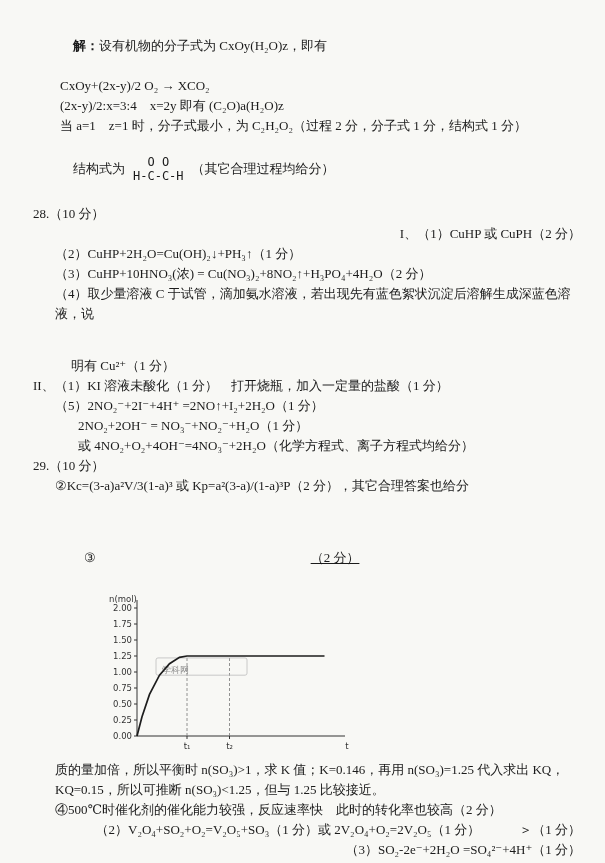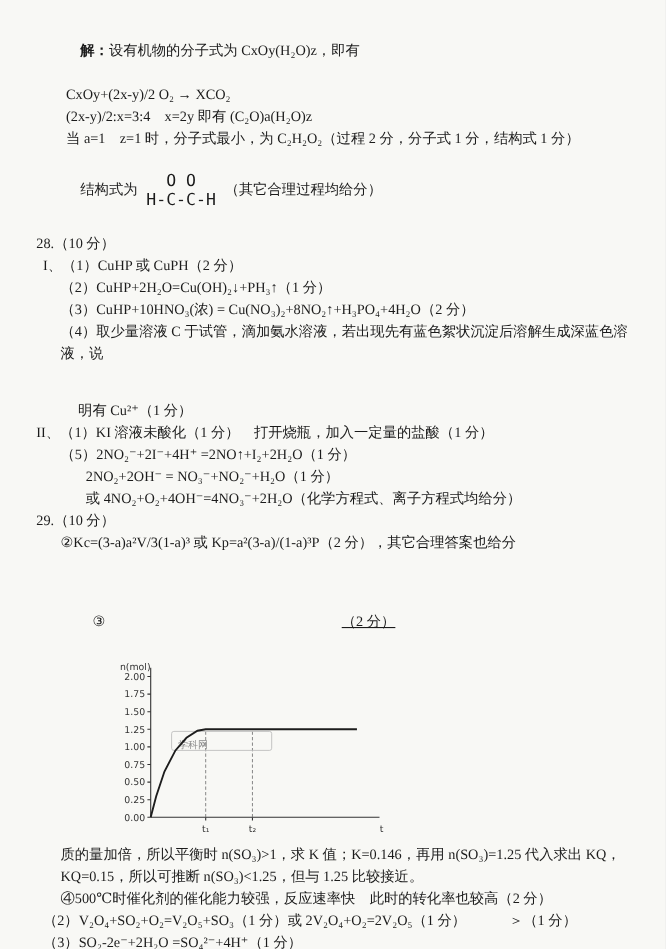--- a/index.html
+++ b/index.html
@@ -6,29 +6,29 @@
   .page{
     width:605px;height:863px;box-sizing:border-box;
     background:#f8f8f5;
     padding:16px 24px 10px 33px;
     font-family:"Liberation Serif","DejaVu Serif",serif;
     font-size:13px;color:#1b1b1b;overflow:hidden;
   }
   .line{line-height:20px;white-space:pre-wrap;}
   .b{font-weight:bold;}
   .in0{padding-left:0;}
-  .in1{padding-left:6px;}
+  .in1{padding-left:6px;text-align:right;}
   .in2{padding-left:22px;}
   .in3{padding-left:27px;}
   .in4{padding-left:38px;margin-top:32px;}
   .in5{padding-left:45px;}
   .struct{
     display:inline-flex;flex-direction:column;align-items:center;
     vertical-align:middle;margin:0 8px;
-    font-family:"DejaVu Sans Mono",monospace;font-size:15px;line-height:1.15;
+    font-family:"DejaVu Sans Mono",monospace;font-size:12px;line-height:1.15;
   }
   .struct span{white-space:pre;}
   .score-gap{display:inline-block;margin-left:215px;text-decoration:underline;}
   .chart-row{margin:2px 0 2px 60px;height:168px;}
   .ax{stroke:#333;stroke-width:1;fill:none;}
   .tk{font-size:8.5px;fill:#333;font-family:"DejaVu Sans",sans-serif;}
   .dash{stroke:#777;stroke-width:0.8;stroke-dasharray:3 2;fill:none;}
   .curve{fill:none;stroke:#1d1d1d;stroke-width:1.7;}
   .wm{font-size:9px;fill:#8a8a8a;font-family:"DejaVu Sans",sans-serif;}
   .wmbox{fill:none;stroke:#bdbdbd;stroke-width:0.8;}

